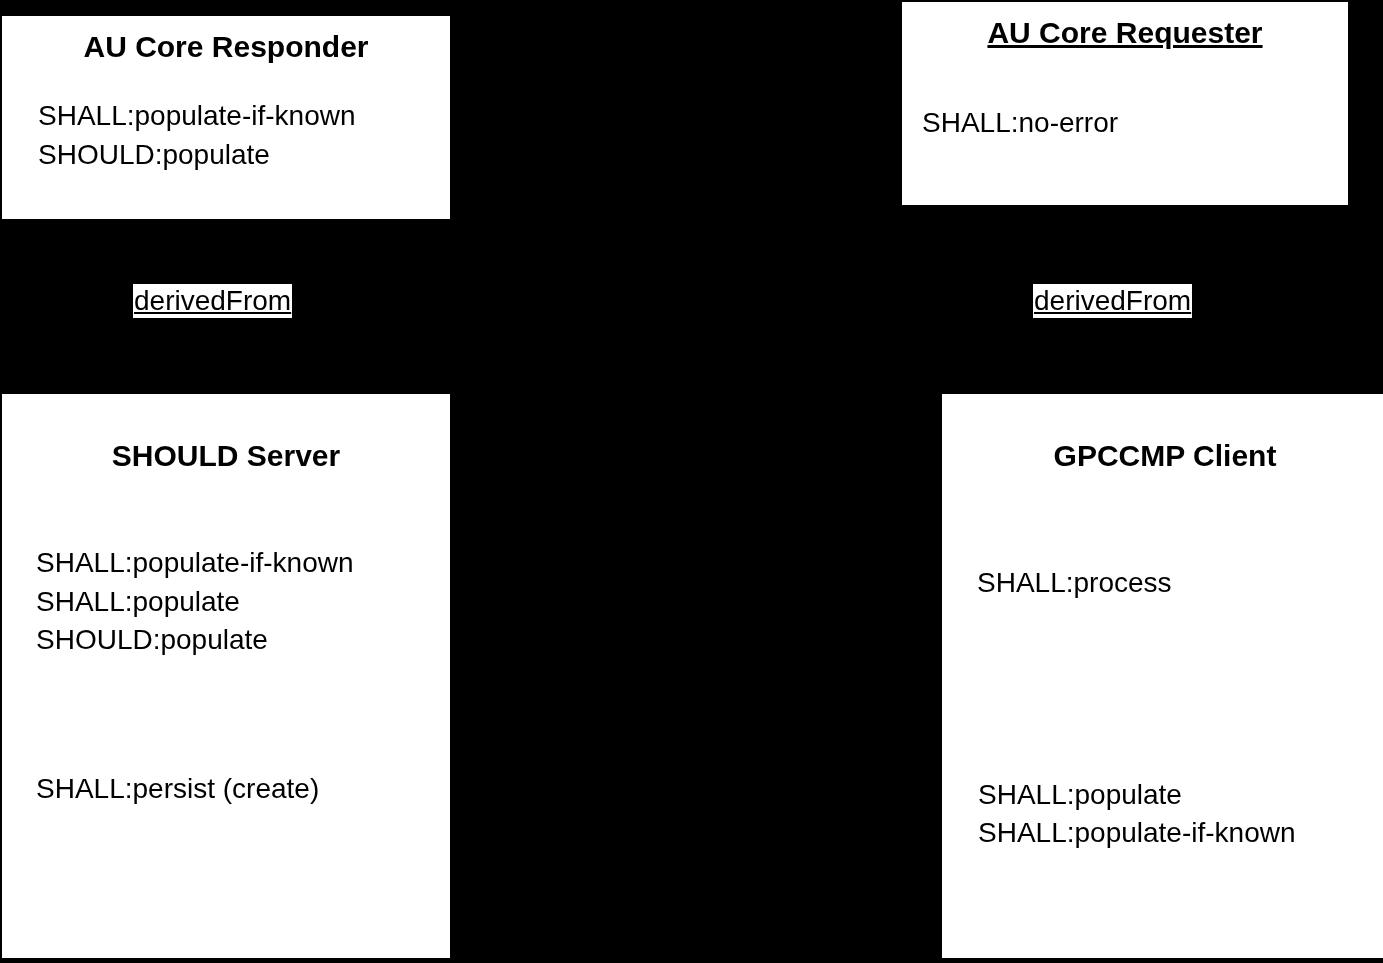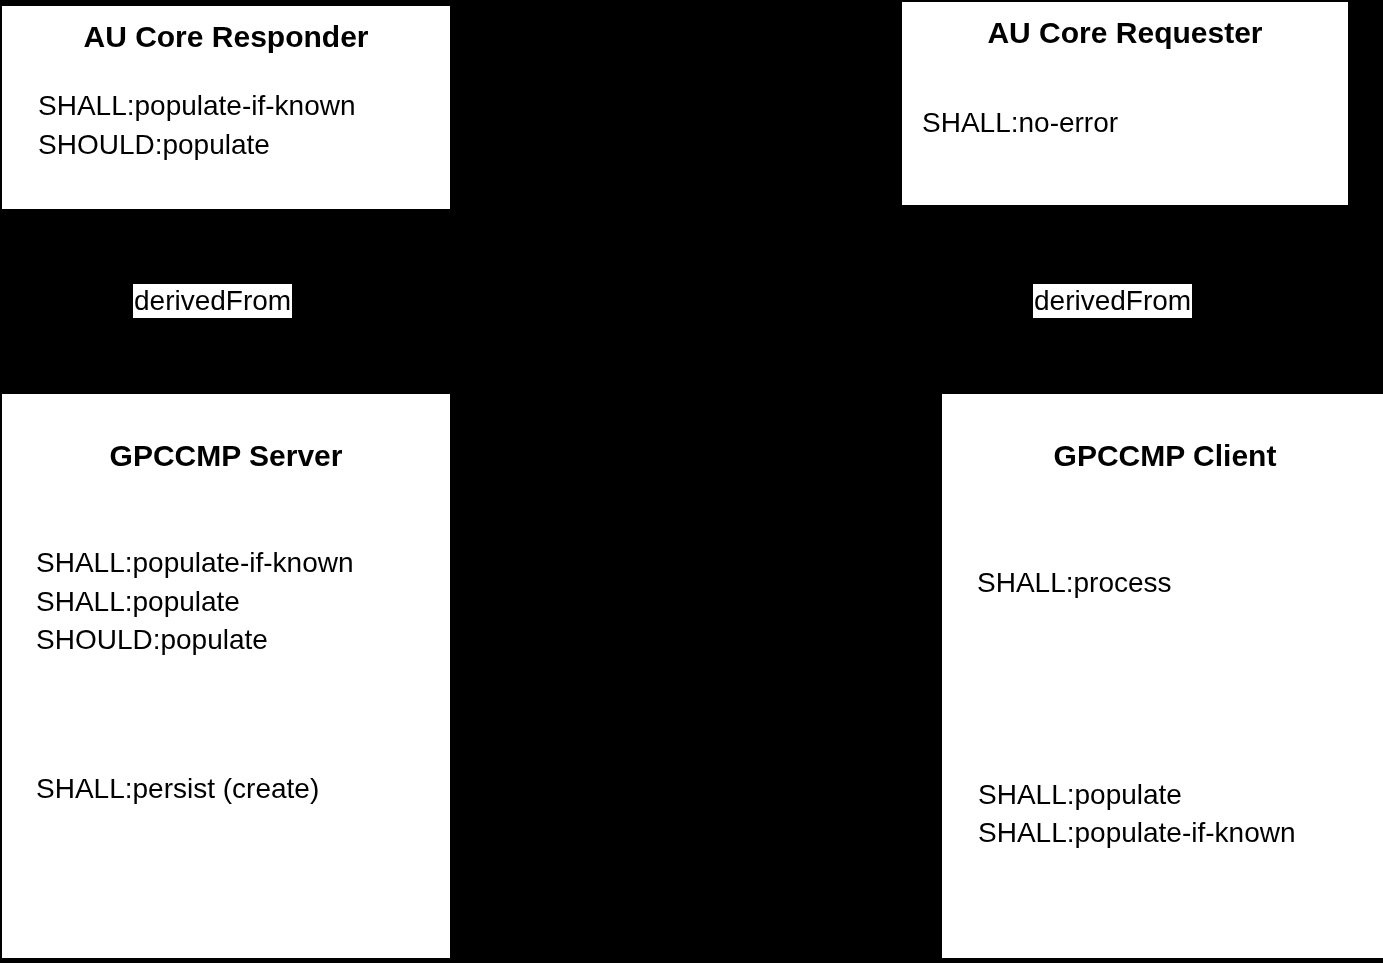--- a/index.html
+++ b/index.html
@@ -39,27 +39,27 @@
     color: #000000;
     line-height: 1.38;
     white-space: nowrap;
   }
   .req-line {
     display: block;
     white-space: nowrap;
   }
 
   
-  #node-au-core-responder { left: 0px;  top: 4px;   width: 452px; height: 207px; }
+  #node-au-core-responder { left: 0px;  top: 14px;   width: 452px; height: 207px; }
   #node-au-core-responder .node-title { margin-top: 14px; }
   #node-au-core-responder .req-list   { margin-top: 34px; padding-left: 36px; }
 
   
   #node-au-core-requester { left: 900px; top: 0px;  width: 450px; height: 207px; }
-  #node-au-core-requester .node-title { margin-top: 14px; }
+  #node-au-core-requester .node-title { margin-top: 14px; text-decoration: underline; }
   #node-au-core-requester .req-list   { margin-top: 55px; padding-left: 20px; }
 
   
   #node-gpccmp-server { left: 0px;   top: 392px; width: 452px; height: 568px; }
   #node-gpccmp-server .node-title     { margin-top: 45px; }
   #node-gpccmp-server .req-list       { margin-top: 72px; padding-left: 34px; }
   #node-gpccmp-server .req-list-late  { margin-top: 110px; }
 
   
   #node-gpccmp-client { left: 940px; top: 392px; width: 450px; height: 568px; }
@@ -70,20 +70,21 @@
   
   .edge-label {
     position: absolute;
     background: #ffffff;
     color: #000000;
     font-size: 28px;
     line-height: 34px;
     height: 34px;
     white-space: nowrap;
     padding: 0 1px;
+    text-decoration: underline;
   }
   #edge-label-left  { left: 133px;  top: 284px; }
   #edge-label-right { left: 1033px; top: 284px; }
 </style>
 </head>
 <body>
 
 <div id="canvas">
 
   <div class="node" id="node-au-core-responder">
@@ -99,21 +100,21 @@
     <div class="req-list">
       <span class="req-line">SHALL:no-error</span>
     </div>
   </div>
 
   <div class="edge-label" id="edge-label-left">derivedFrom</div>
 
   <div class="edge-label" id="edge-label-right">derivedFrom</div>
 
   <div class="node" id="node-gpccmp-server">
-    <div class="node-title">GPCCMP Server</div>
+    <div class="node-title">SHOULD Server</div>
     <div class="req-list">
       <span class="req-line">SHALL:populate-if-known</span>
       <span class="req-line">SHALL:populate</span>
       <span class="req-line">SHOULD:populate</span>
     </div>
     <div class="req-list req-list-late">
       <span class="req-line">SHALL:persist (create)</span>
     </div>
   </div>
 

